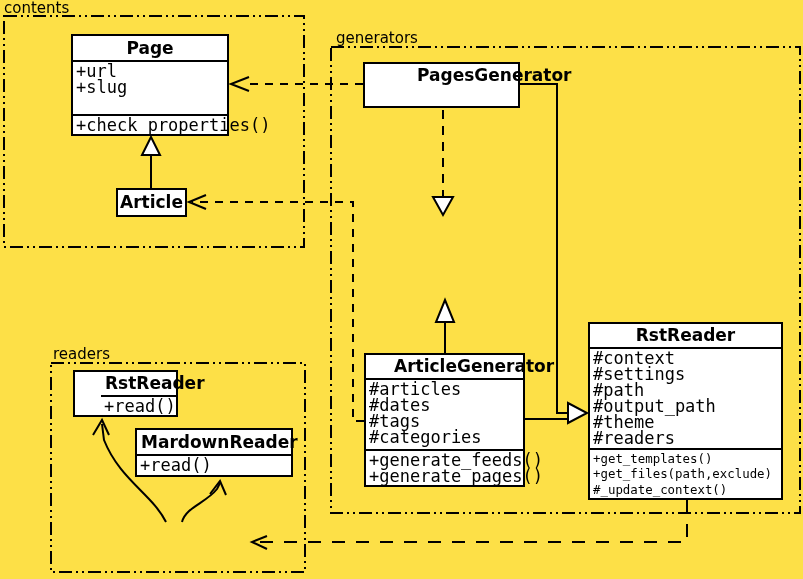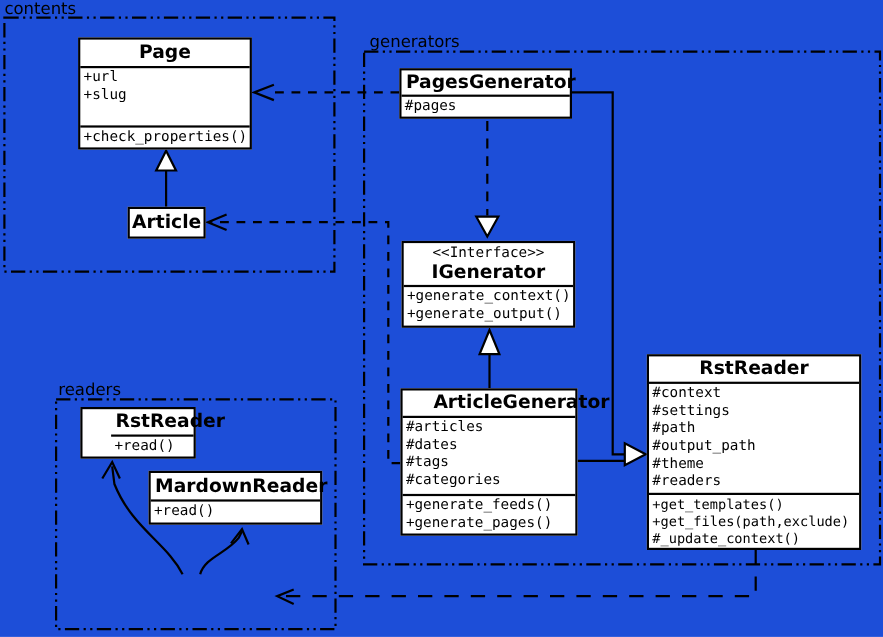--- a/index.html
+++ b/index.html
@@ -1,29 +1,29 @@
 <!DOCTYPE html>
 <html><head>
 <meta charset="utf-8">
 <style>
   html,body{margin:0;padding:0;background:#fff;}
-  .canvas{position:relative;width:803px;height:579px;background:#1d4ed8;overflow:hidden;
+  .canvas{position:relative;width:803px;height:579px;background:#fde047;overflow:hidden;
           font-family:"DejaVu Sans",sans-serif;color:#000;}
   svg.wires{position:absolute;left:0;top:0;width:803px;height:579px;}
 
   .pkg-label{position:absolute;font-size:15px;line-height:15px;color:#000;white-space:nowrap;}
 
   .cls{position:absolute;background:#fff;border:2px solid #000;box-sizing:border-box;
        display:flex;flex-direction:column;}
   .cls .t{font-weight:bold;font-size:17px;line-height:22px;text-align:center;
           padding:1px 4px;white-space:nowrap;}
   .cls .stereo{font-family:"DejaVu Sans Mono",monospace;font-weight:normal;
           font-size:13px;line-height:15px;text-align:center;}
   .cls .sec{border-top:2px solid #000;padding:1px 3px;
-          font-family:"DejaVu Sans Mono",monospace;font-size:13px;line-height:16px;
+          font-family:"DejaVu Sans Mono",monospace;font-size:17px;line-height:16px;
           white-space:nowrap;}
   .cls .sec.grow{flex:1;}
   .cls .sec.small{font-size:12.4px;line-height:15.5px;}
   .cls.title-only{justify-content:center;}
 
   .fn{position:absolute;background:#fff;border:2px solid #000;box-sizing:border-box;
       display:flex;align-items:center;justify-content:center;
       font-size:14px;white-space:nowrap;}
 
   .wires line,.wires polyline,.wires path{stroke:#000;stroke-width:2;fill:none;}
@@ -101,36 +101,23 @@
     <div class="sec">
       <div>+check_properties()</div>
     </div>
   </div>
 
   <div class="cls title-only" style="left:116px;top:188px;width:71px;height:29px;">
     <div class="t" style="line-height:19px;padding:0 2px;">Article</div>
   </div>
 
   <div class="cls" style="left:363px;top:62px;width:157px;height:46px;">
-    <div class="t" style="line-height:20px;">PagesGenerator</div>
-    <div class="sec grow">
-      <div>#pages</div>
-    </div>
+    <div class="t" style="line-height:20px;margin-left:48px;">PagesGenerator</div>
   </div>
 
-  <div class="cls" style="left:365px;top:219px;width:158px;height:79px;">
-    <div class="t" style="line-height:20px;padding:2px 4px 1px;">
-      <div class="stereo">&lt;&lt;Interface&gt;&gt;</div>
-      <div>IGenerator</div>
-    </div>
-    <div class="sec grow">
-      <div>+generate_context()</div>
-      <div>+generate_output()</div>
-    </div>
-  </div>
 
   <div class="cls" style="left:364px;top:353px;width:161px;height:134px;">
     <div class="t" style="line-height:21px;padding-left:28px;">ArticleGenerator</div>
     <div class="sec grow">
       <div>#articles</div>
       <div>#dates</div>
       <div>#tags</div>
       <div>#categories</div>
     </div>
     <div class="sec">

